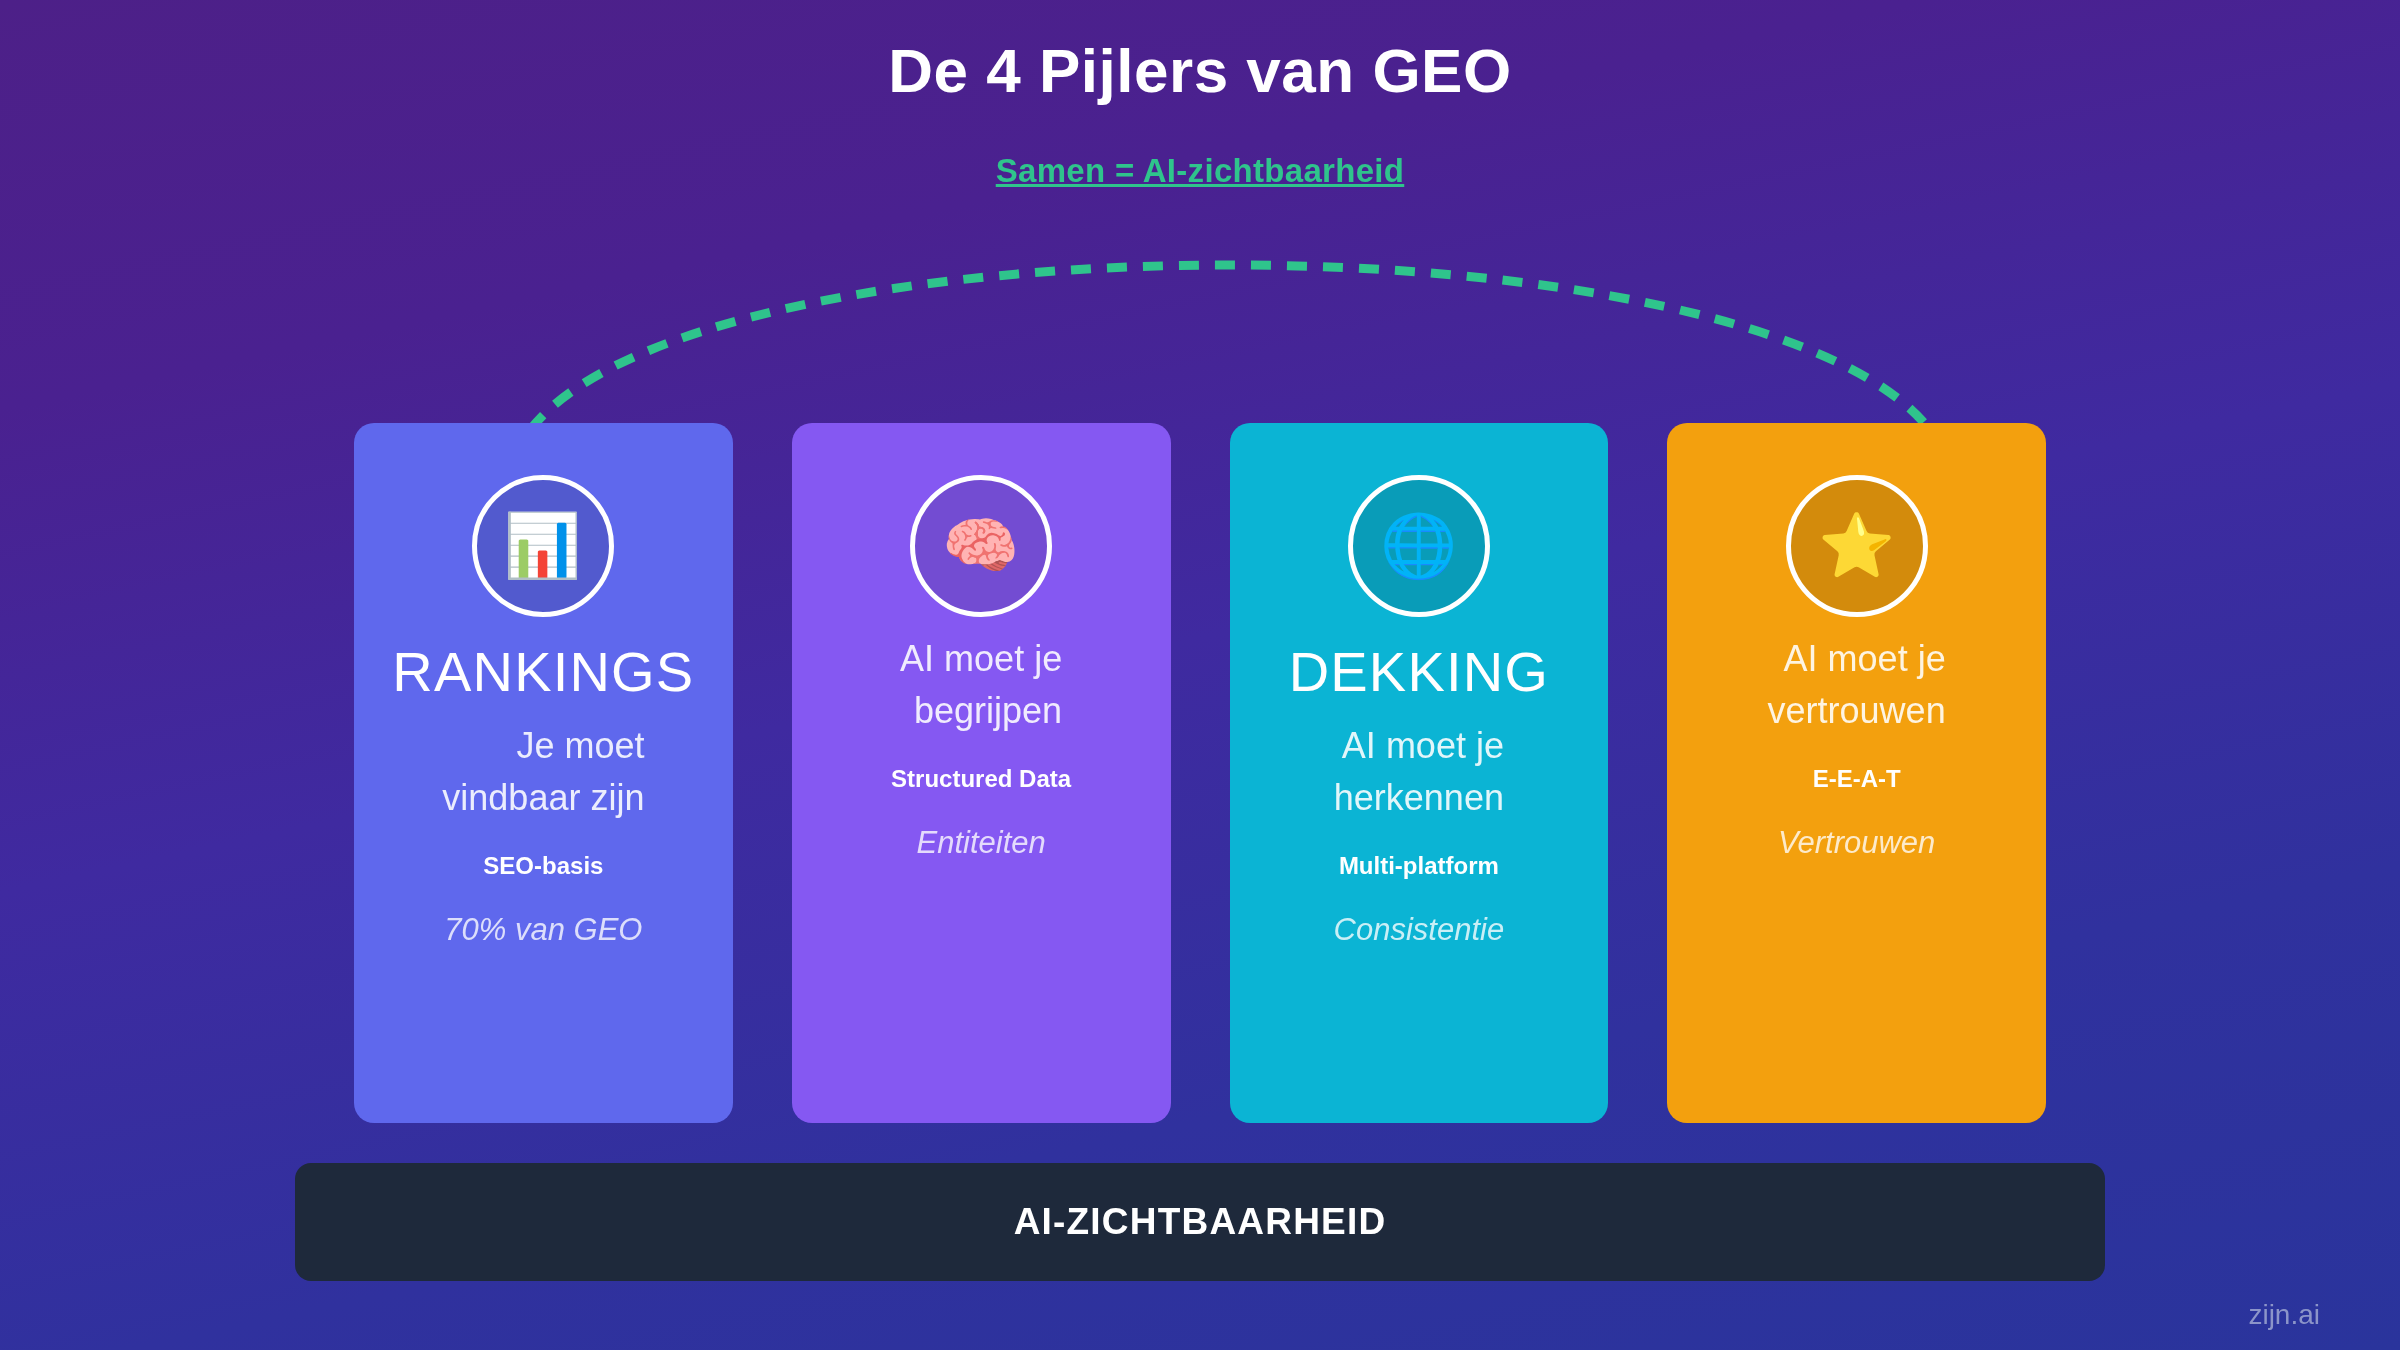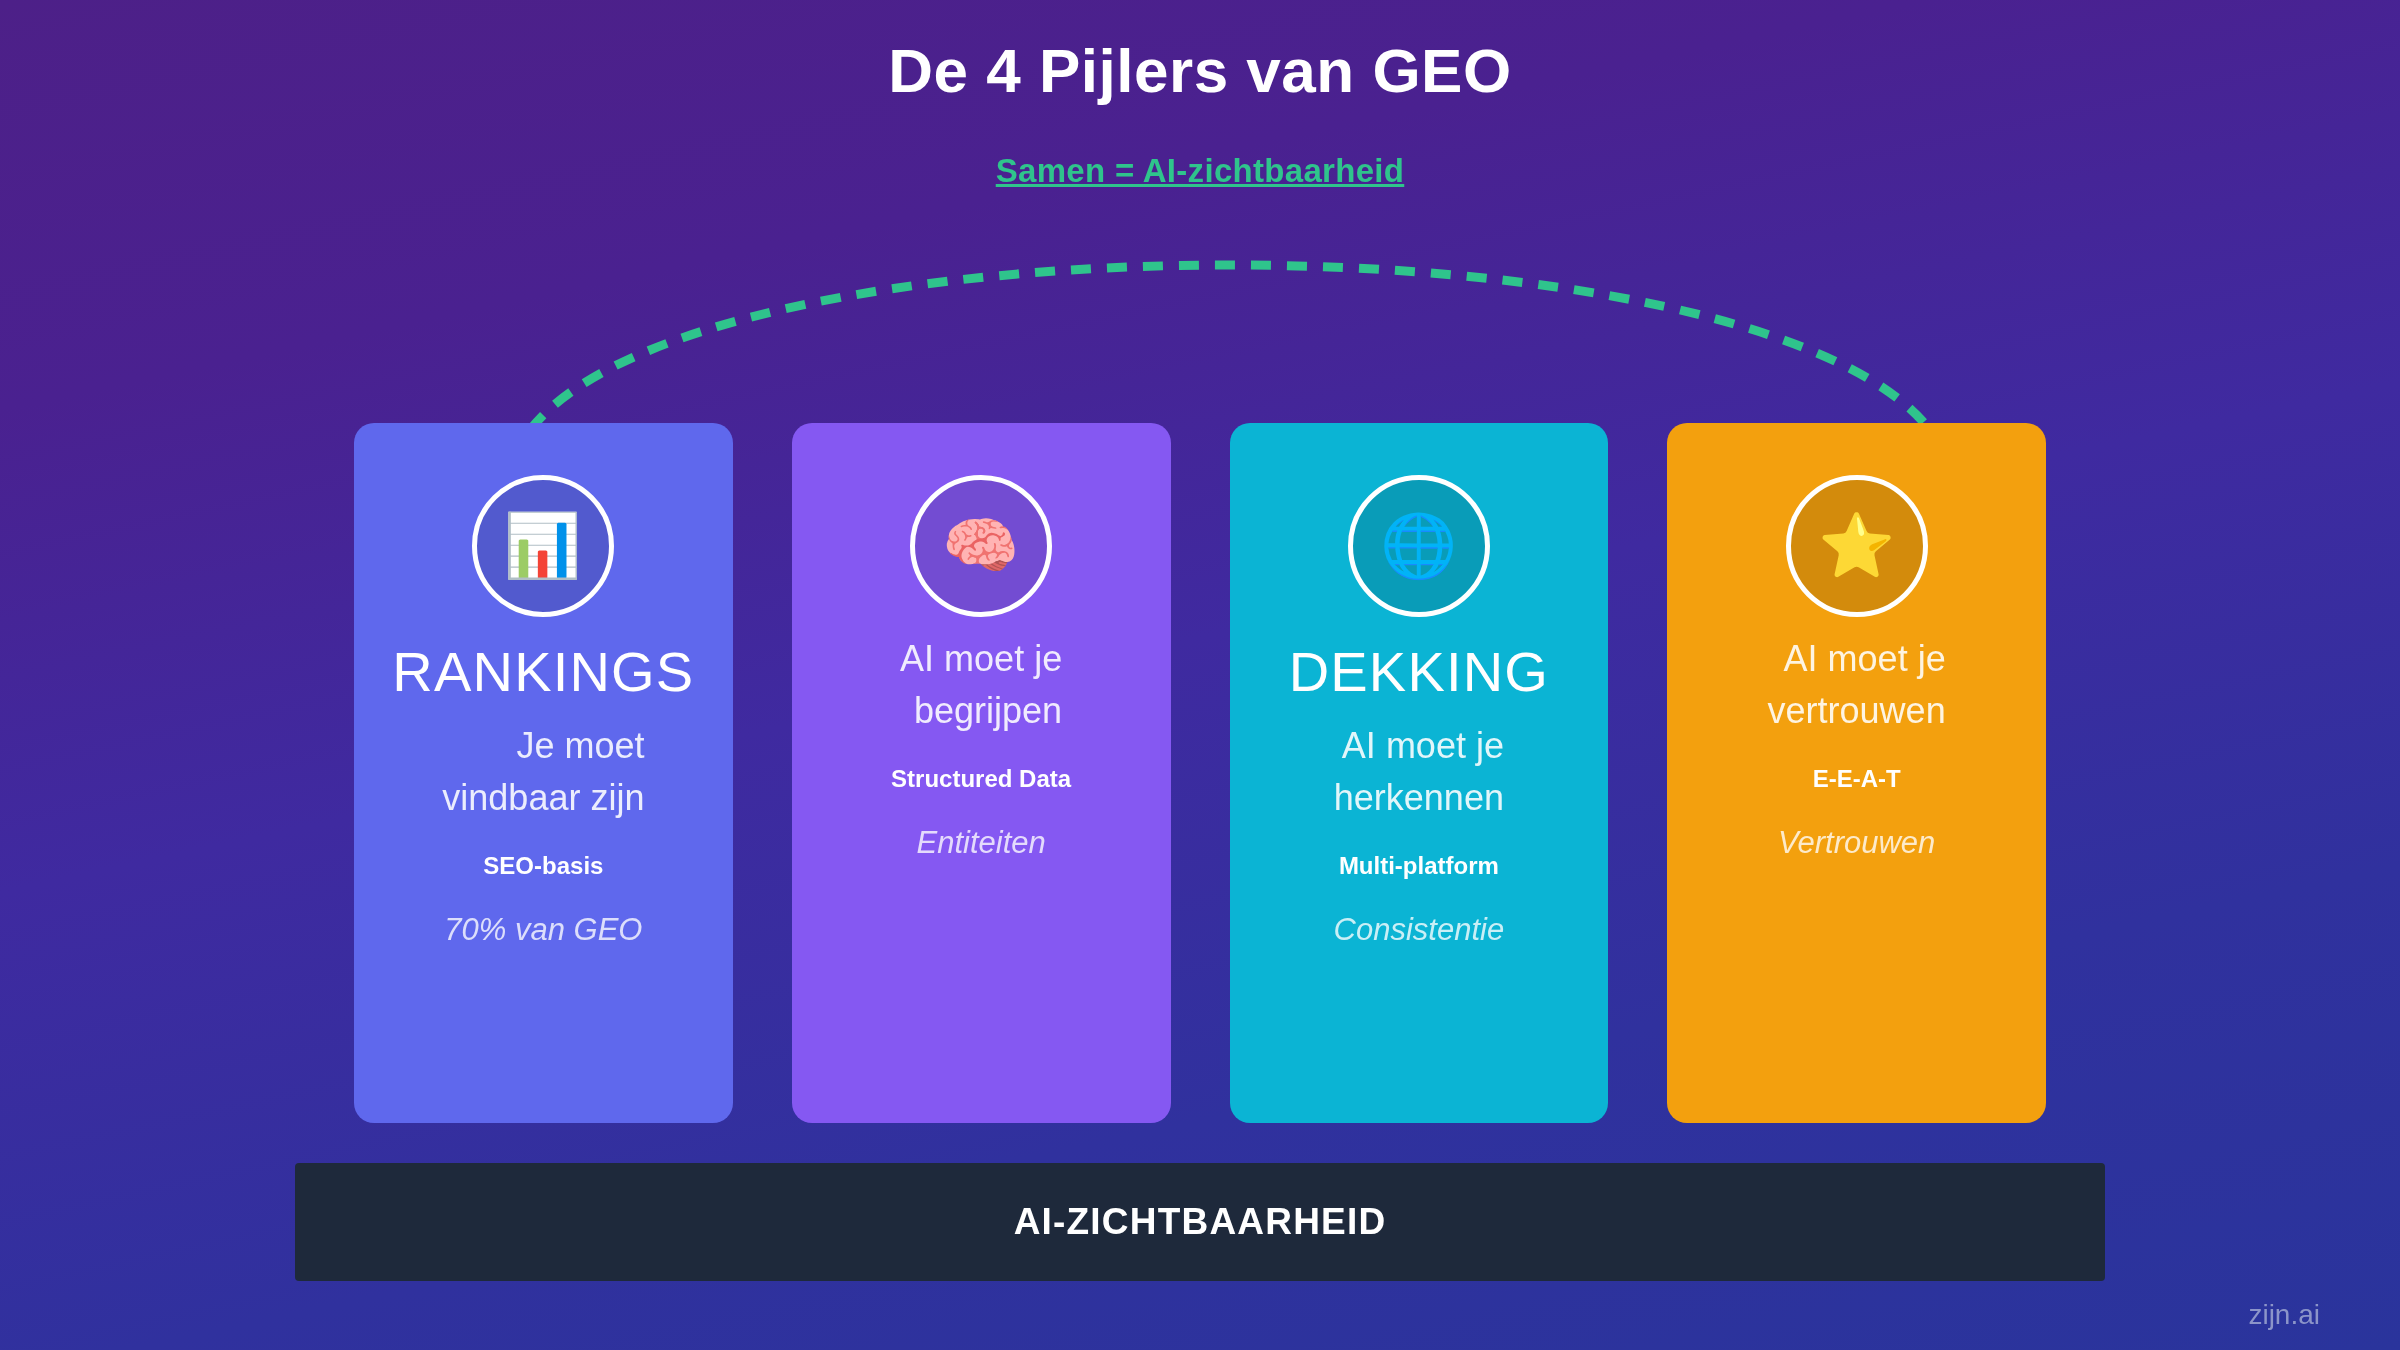--- a/index.html
+++ b/index.html
@@ -116,21 +116,21 @@
     color:rgba(255,255,255,0.78);
     text-align:left;
   }
 
   
   #footer-bar {
     position:absolute;
     top:1163px; left:295px;
     width:1810px; height:118px;
     background:#1E293B;
-    border-radius:4px;
+    border-radius:16px;
     display:flex;
     align-items:center;
     justify-content:center;
   }
   #footer-bar-label {
     font-size:37px;
     font-weight:bold;
     color:#FFFFFF;
     letter-spacing:1.2px;
   }

